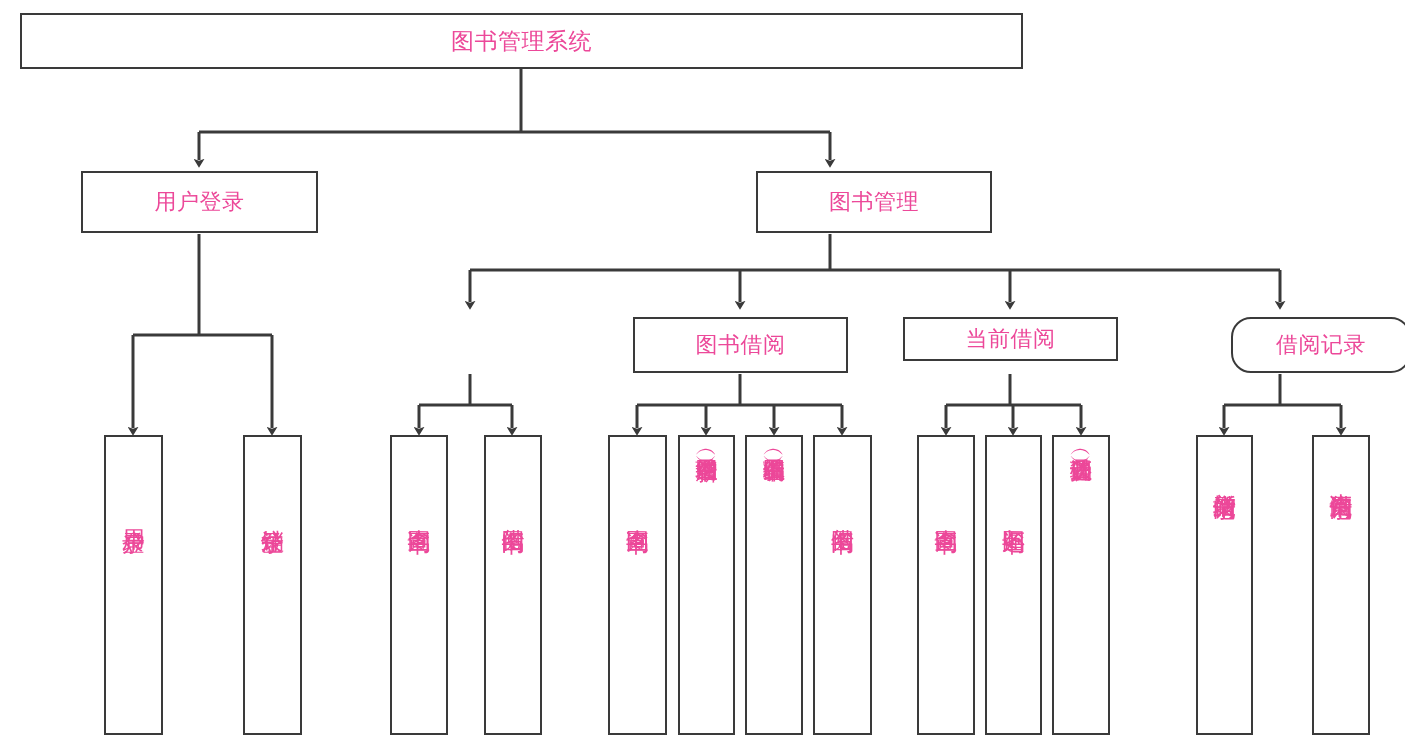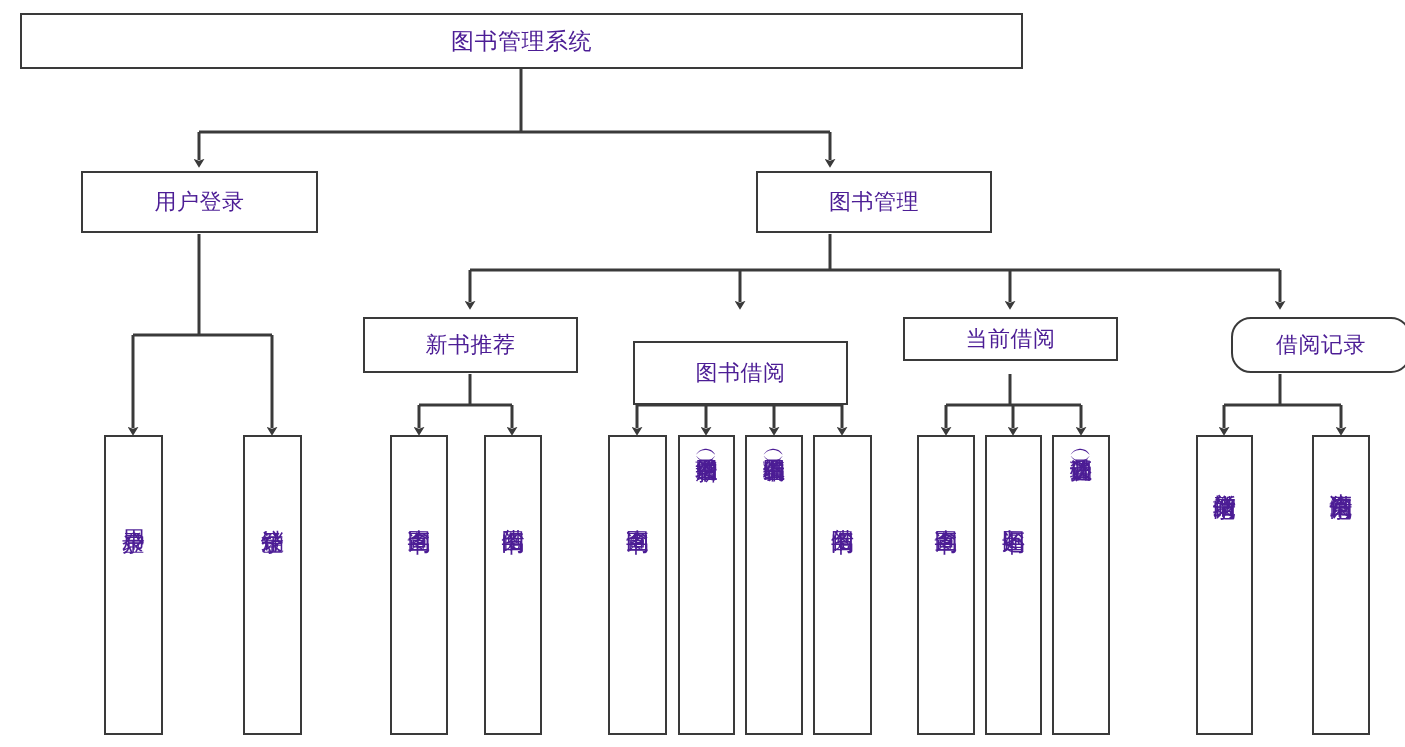--- a/index.html
+++ b/index.html
@@ -34,21 +34,21 @@
     display: flex;
     align-items: center;
     justify-content: center;
     color: #333333;
     z-index: 2;
   }
   .node .label {
     display: block;
     text-align: right;
     line-height: 1.05;
-    color: #4c1d95;
+    color: #ec4899;
   }
   
   .node.horiz .label {
     font-size: 22px;
     letter-spacing: 0.5px;
     white-space: nowrap;
   }
   .node.root .label {
     font-size: 23px;
   }
@@ -139,24 +139,21 @@
     <span class="label">图书管理系统</span>
   </div>
 
   <div class="node horiz" style="left:81px; top:171px; width:237px; height:62px;">
     <span class="label">用户登录</span>
   </div>
   <div class="node horiz" style="left:712px; top:171px; width:236px; height:62px;margin-left:44px;">
     <span class="label">图书管理</span>
   </div>
 
-  <div class="node horiz" style="left:363px; top:317px; width:215px; height:56px;">
-    <span class="label">新书推荐</span>
-  </div>
-  <div class="node horiz" style="left:633px; top:317px; width:215px; height:64px;margin-top:24px;">
+  <div class="node horiz" style="left:633px; top:317px; width:215px; height:56px;">
     <span class="label">图书借阅</span>
   </div>
   <div class="node horiz" style="left:903px; top:317px; width:215px; height:44px;">
     <span class="label">当前借阅</span>
   </div>
   <div class="node horiz" style="left:1231px; top:317px; width:180px; height:56px;border-radius:20px;">
     <span class="label">借阅记录</span>
   </div>
 
   <div class="node vert" style="left:104px; top:435px; width:59px; height:300px; padding-top:74px;">

